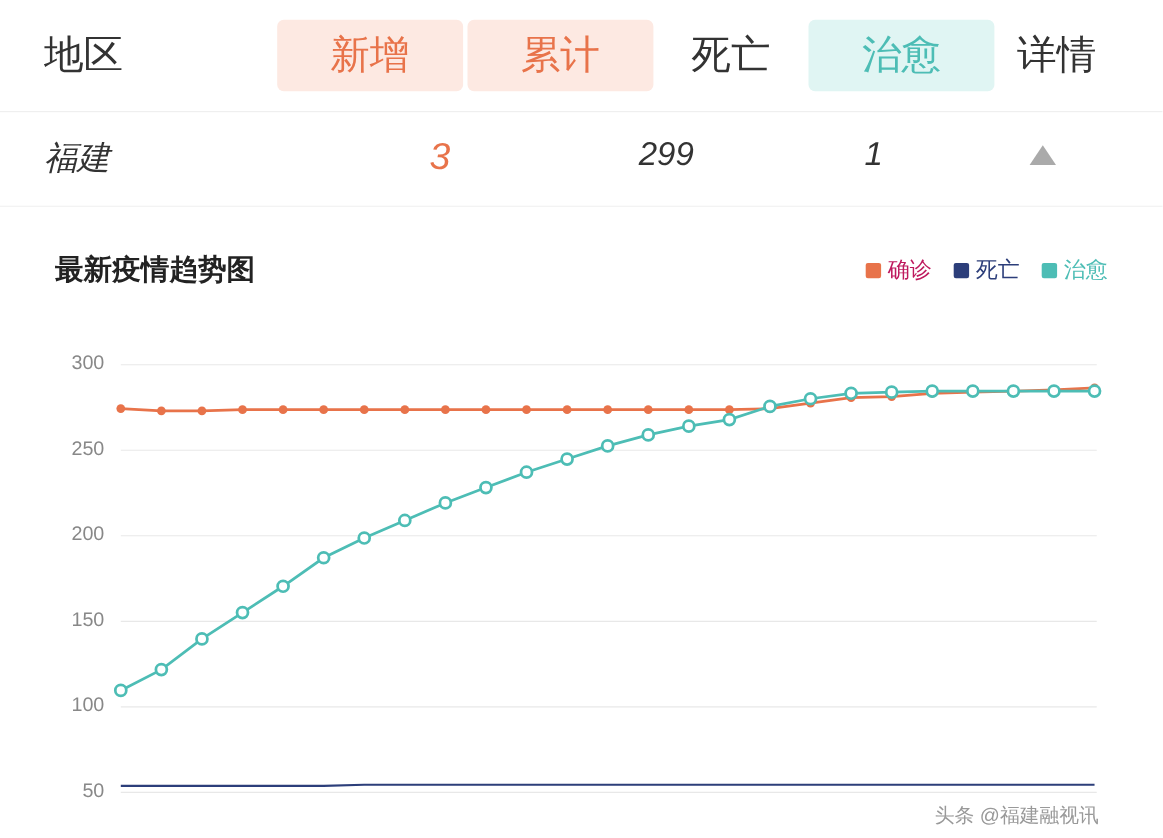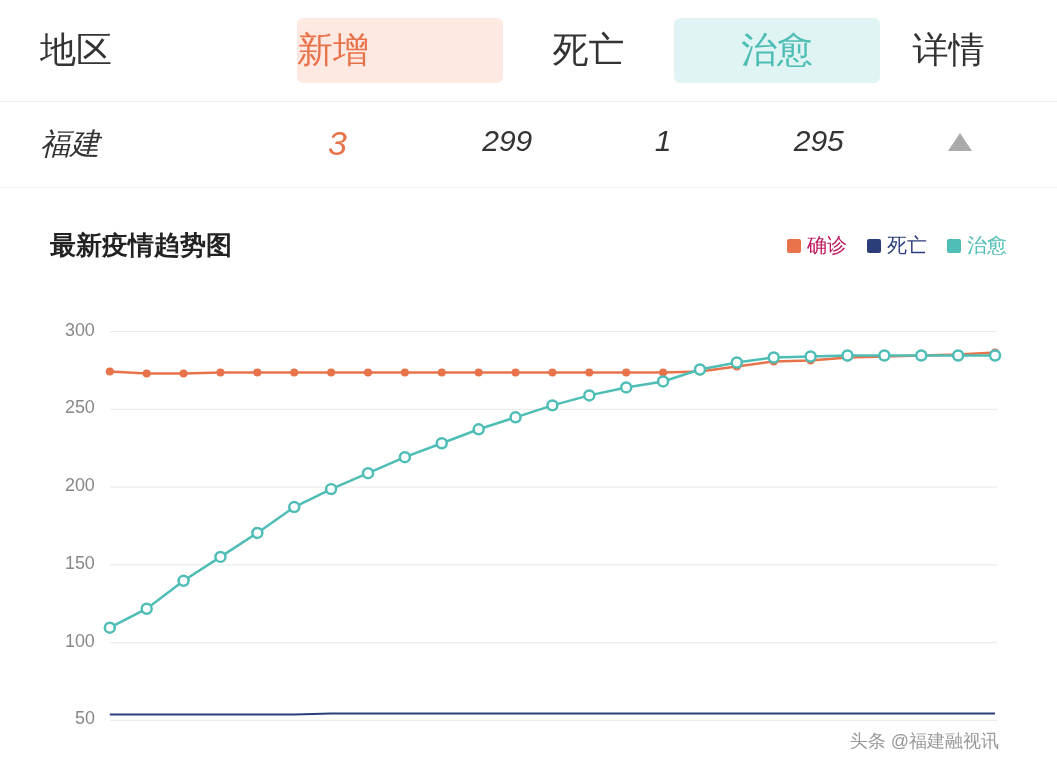--- a/index.html
+++ b/index.html
@@ -17,21 +17,21 @@
       align-items: center;
       padding: 18px 40px;
       border-bottom: 1px solid #eee;
     }
     .header-cell {
       font-size: 36px;
       color: #333;
       font-weight: 500;
     }
     .header-cell.region { flex: 1.5; }
-    .header-cell.new-cases { flex: 1.2; color: #e8734a; background: #fde9e2; padding: 8px 0; border-radius: 6px; }
+    .header-cell.new-cases { flex: 1.2; text-align: center; color: #e8734a; background: #fde9e2; padding: 8px 0; border-radius: 6px; }
     .header-cell.cumulative { flex: 1.2; text-align: center; color: #e8734a; background: #fde9e2; padding: 8px 0; border-radius: 6px; margin-left: 4px; }
     .header-cell.deaths { flex: 1; text-align: center; color: #333; }
     .header-cell.recovered { flex: 1.2; text-align: center; color: #4dbdb5; background: #e0f5f3; padding: 8px 0; border-radius: 6px; }
     .header-cell.details { flex: 0.8; text-align: center; color: #333; }
 
     
     .data-row {
       display: flex;
       padding: 22px 40px;
       border-bottom: 1px solid #f0f0f0;
@@ -123,31 +123,31 @@
       font-size: 18px;
       color: #999;
     }
   </style>
 </head>
 <body>
 
 <div class="header-row">
   <div class="header-cell region">地区</div>
   <div class="header-cell new-cases">新增</div>
+  <div class="header-cell cumulative">累计</div>
   <div class="header-cell deaths">死亡</div>
   <div class="header-cell recovered">治愈</div>
   <div class="header-cell details">详情</div>
 </div>
 
 <div class="data-row">
   <div class="data-cell region">福建</div>
   <div class="data-cell new-cases">3</div>
   <div class="data-cell cumulative">299</div>
   <div class="data-cell deaths">1</div>
-  <div class="data-cell recovered">295</div>
   <div class="data-cell details">
     <span class="chevron-up"></span>
   </div>
 </div>
 
 <div class="chart-container">
   <div class="chart-header">
     <div class="chart-title">最新疫情趋势图</div>
     <div class="legend">
       <div class="legend-item">

